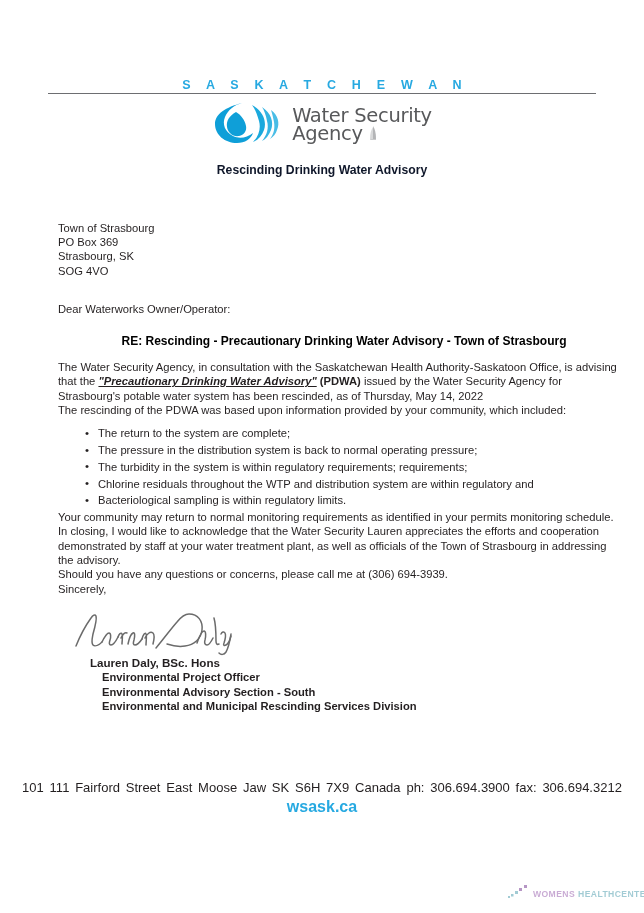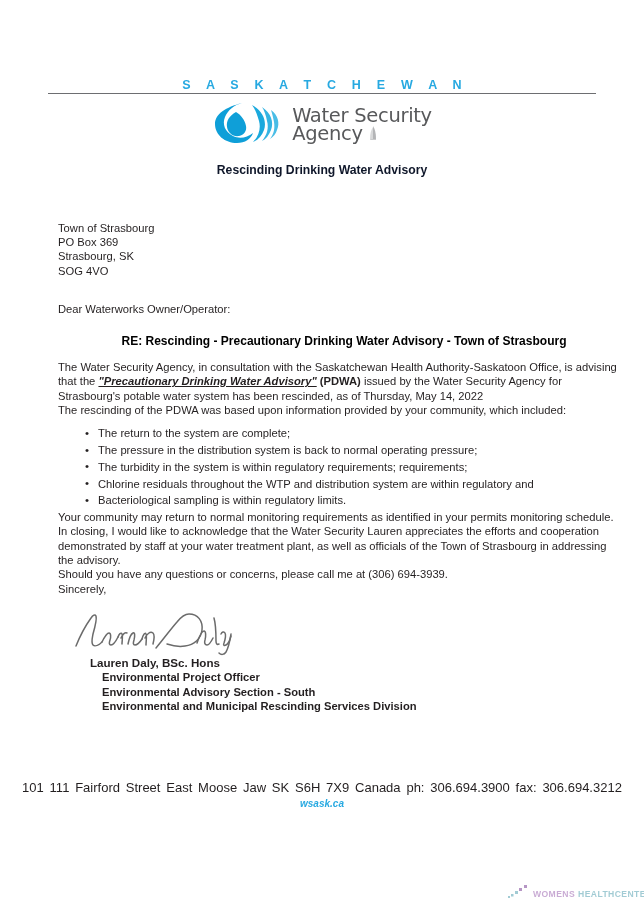--- a/index.html
+++ b/index.html
@@ -190,24 +190,23 @@
     width: 644px;
     text-align: center;
   }
   .footer-addr {
     font-size: 13px;
     color: #231f20;
     word-spacing: 2.2px;
   }
   .footer-url {
     margin-top: 3px;
-    font-size: 10px;
+    font-size: 16px;
     font-weight: 700;
     color: #27a9e1;
-    font-style: italic;
   }
 
   
   .watermark {
     position: absolute;
     left: 508px;
     top: 884px;
     display: flex;
     align-items: center;
     gap: 3px;

